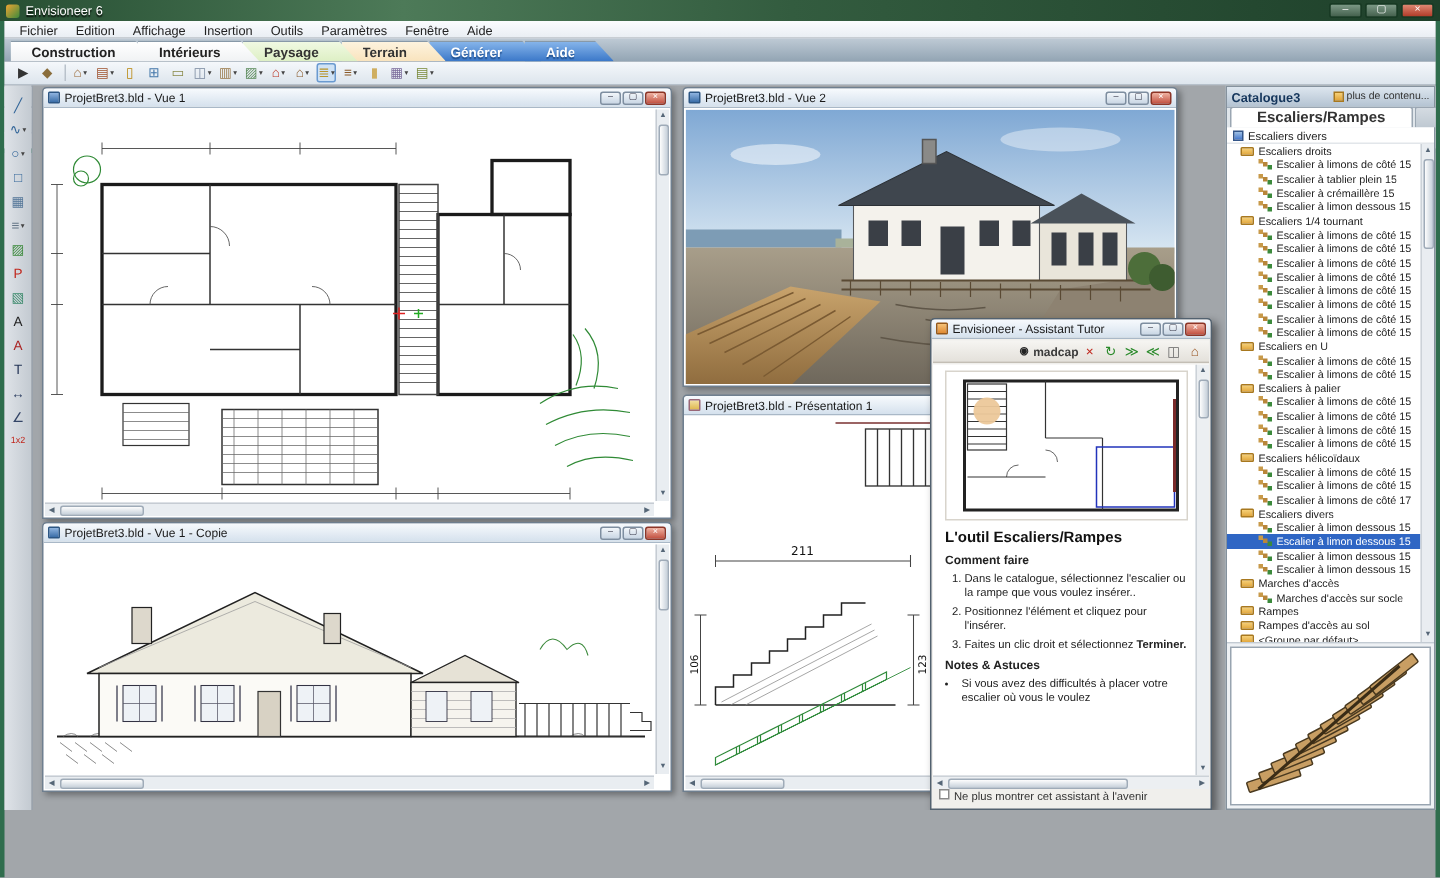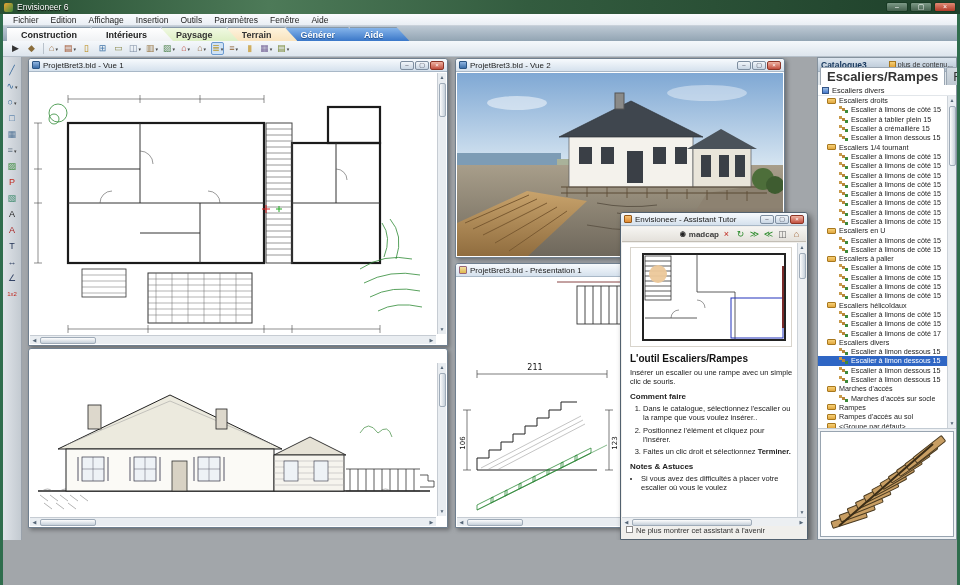--- a/index.html
+++ b/index.html
@@ -75,21 +75,21 @@
   #dlg-check{position:absolute;left:1px;right:1px;bottom:1px;height:12px;background:#f0efec;display:flex;align-items:flex-start;padding-left:4px;font-size:7.5px;color:#333}
   #cbx{width:7px;height:7px;border:1px solid #8a8a8a;background:#fff;margin-right:3px;flex:none}
 
   
   #catalog{position:absolute;right:0;top:0;width:140px;height:483px;background:#eef1f4;border:1px solid #85929e;display:flex;flex-direction:column}
   #cat-head{height:14px;background:linear-gradient(#dde6ef,#b4c3d2);display:flex;align-items:center;padding:0 3px;border-bottom:1px solid #9fadbb;flex:none}
   #cat-title{font-size:8.5px;font-weight:bold;color:#15365c;flex:1}
   #cat-more{font-size:7px;color:#333;display:flex;align-items:center}
   #cat-more .y{width:7px;height:7px;background:linear-gradient(#f6d077,#e0a338);border:1px solid #a8781e;margin-right:2px;flex:none}
   #cat-tabs{height:13px;display:flex;align-items:flex-end;padding-left:2px;background:#dfe5ea;flex:none}
-  .cattab{font-size:13px;padding:1px 6px;border:1px solid #9aa6b2;border-bottom:none;border-radius:2px 2px 0 0;background:linear-gradient(#d4dbe2,#bec8d1);color:#333;margin-right:1px}
+  .cattab{font-size:10px;padding:1px 17px;border:1px solid #9aa6b2;border-bottom:none;border-radius:2px 2px 0 0;background:linear-gradient(#d4dbe2,#bec8d1);color:#333;margin-right:1px}
   .cattab.active{background:#fff;font-weight:bold}
   #cat-root{height:11px;display:flex;align-items:center;font-size:7.5px;padding-left:4px;flex:none;background:#fff;border-bottom:1px solid #e2e6ea}
   #cat-root .rico{width:7px;height:7px;background:linear-gradient(#9fc0e4,#47c);border:1px solid #358;margin-right:3px;flex:none}
   #treewrap{position:relative;flex:1;background:#fff;overflow:hidden;border-bottom:1px solid #c3cbd3}
   #tree{position:absolute;left:0;top:0;right:9px;bottom:0}
   .trow{height:9.3px;display:flex;align-items:center;font-size:7.2px;white-space:nowrap;overflow:hidden}
   .trow.folder{padding-left:9px;color:#222}
   .trow.item{padding-left:21px;color:#222}
   .trow.sel{background:#2f66c4;color:#fff}
   .fico{width:9px;height:6px;background:linear-gradient(#f6d077,#e2a83f);border:1px solid #a8781e;border-radius:1px;margin-right:3px;flex:none}
@@ -448,20 +448,27 @@
             <span class="sa" style="margin-top:auto">▼</span>
           </div>
         <div class="hscroll" style="right:11px">
             <span class="sa">◀</span>
             <span class="sthh"></span>
             <span class="sa" style="margin-left:auto">▶</span>
           </div>
       </div>
 
       <div class="cwin" style="left:6px;top:291px;width:420px;height:180px">
+        <div class="ctitle">
+          <span class="cico"></span>
+          <span class="ctext nw">ProjetBret3.bld - Vue 1 - Copie</span>
+          <span class="cbtn">–</span>
+          <span class="cbtn">▢</span>
+          <span class="cbtn close">×</span>
+        </div>
         <div class="ccontent" style="right:11px;bottom:11px">
           <svg viewBox="0 0 408 154" width="408" height="154">
             <path d="M8,128 H400" stroke="#222" stroke-width="1.4" fill="none"></path>
             <g stroke="#666" stroke-width="0.5" fill="none">
               <path d="M10,132 l8,6 M20,132 l8,6 M30,132 l8,6 M40,132 l8,6 M50,132 l8,6 M14,140 l8,6 M26,140 l8,6 M38,140 l8,6"></path>
               <path d="M12,128 q6,-4 10,0 M30,128 q6,-4 10,0 M260,128 q6,-4 10,0 M350,128 q6,-4 10,0"></path>
             </g>
             <polygon points="28,86 140,32 252,86" fill="#eceade" stroke="#222" stroke-width="1"></polygon>
             <path d="M36,82 L140,38 L244,82" stroke="#999" stroke-width="0.5" fill="none"></path>
             <rect x="58" y="42" width="13" height="24" fill="#ddd8cc" stroke="#222" stroke-width="0.8"></rect>
@@ -544,21 +551,20 @@
                 <path d="M66,6 V44 M66,44 H104 M104,44 V92 M66,70 H14"></path>
                 <path d="M66,52 a8,8 0 0 1 8,8 M40,70 a8,8 0 0 1 8,-8" stroke-width="0.5"></path>
               </g>
               <circle cx="27" cy="26" r="9" fill="#ecc89a" opacity="0.95"></circle>
               <rect x="100" y="50" width="52" height="40" fill="none" stroke="#2233bb" stroke-width="1"></rect>
               <path d="M152,18 v62" stroke="#7a2a2a" stroke-width="2" fill="none"></path>
             </svg>
           </div>
           <div id="dlg-text">
             <h1>L'outil Escaliers/Rampes</h1>
-            <p>Insérer un escalier ou une rampe avec un simple clic de souris.</p>
             <h2>Comment faire</h2>
             <ol id="steps">
                 <li>Dans le catalogue, sélectionnez l'escalier ou la rampe que vous voulez insérer..</li>
                 <li>Positionnez l'élément et cliquez pour l'insérer.</li>
                 <li>Faites un clic droit et sélectionnez <b>Terminer.</b></li>
               </ol>
             <h2>Notes &amp; Astuces</h2>
             <ul id="notes-list">
                 <li>Si vous avez des difficultés à placer votre escalier où vous le voulez</li>
               </ul>

